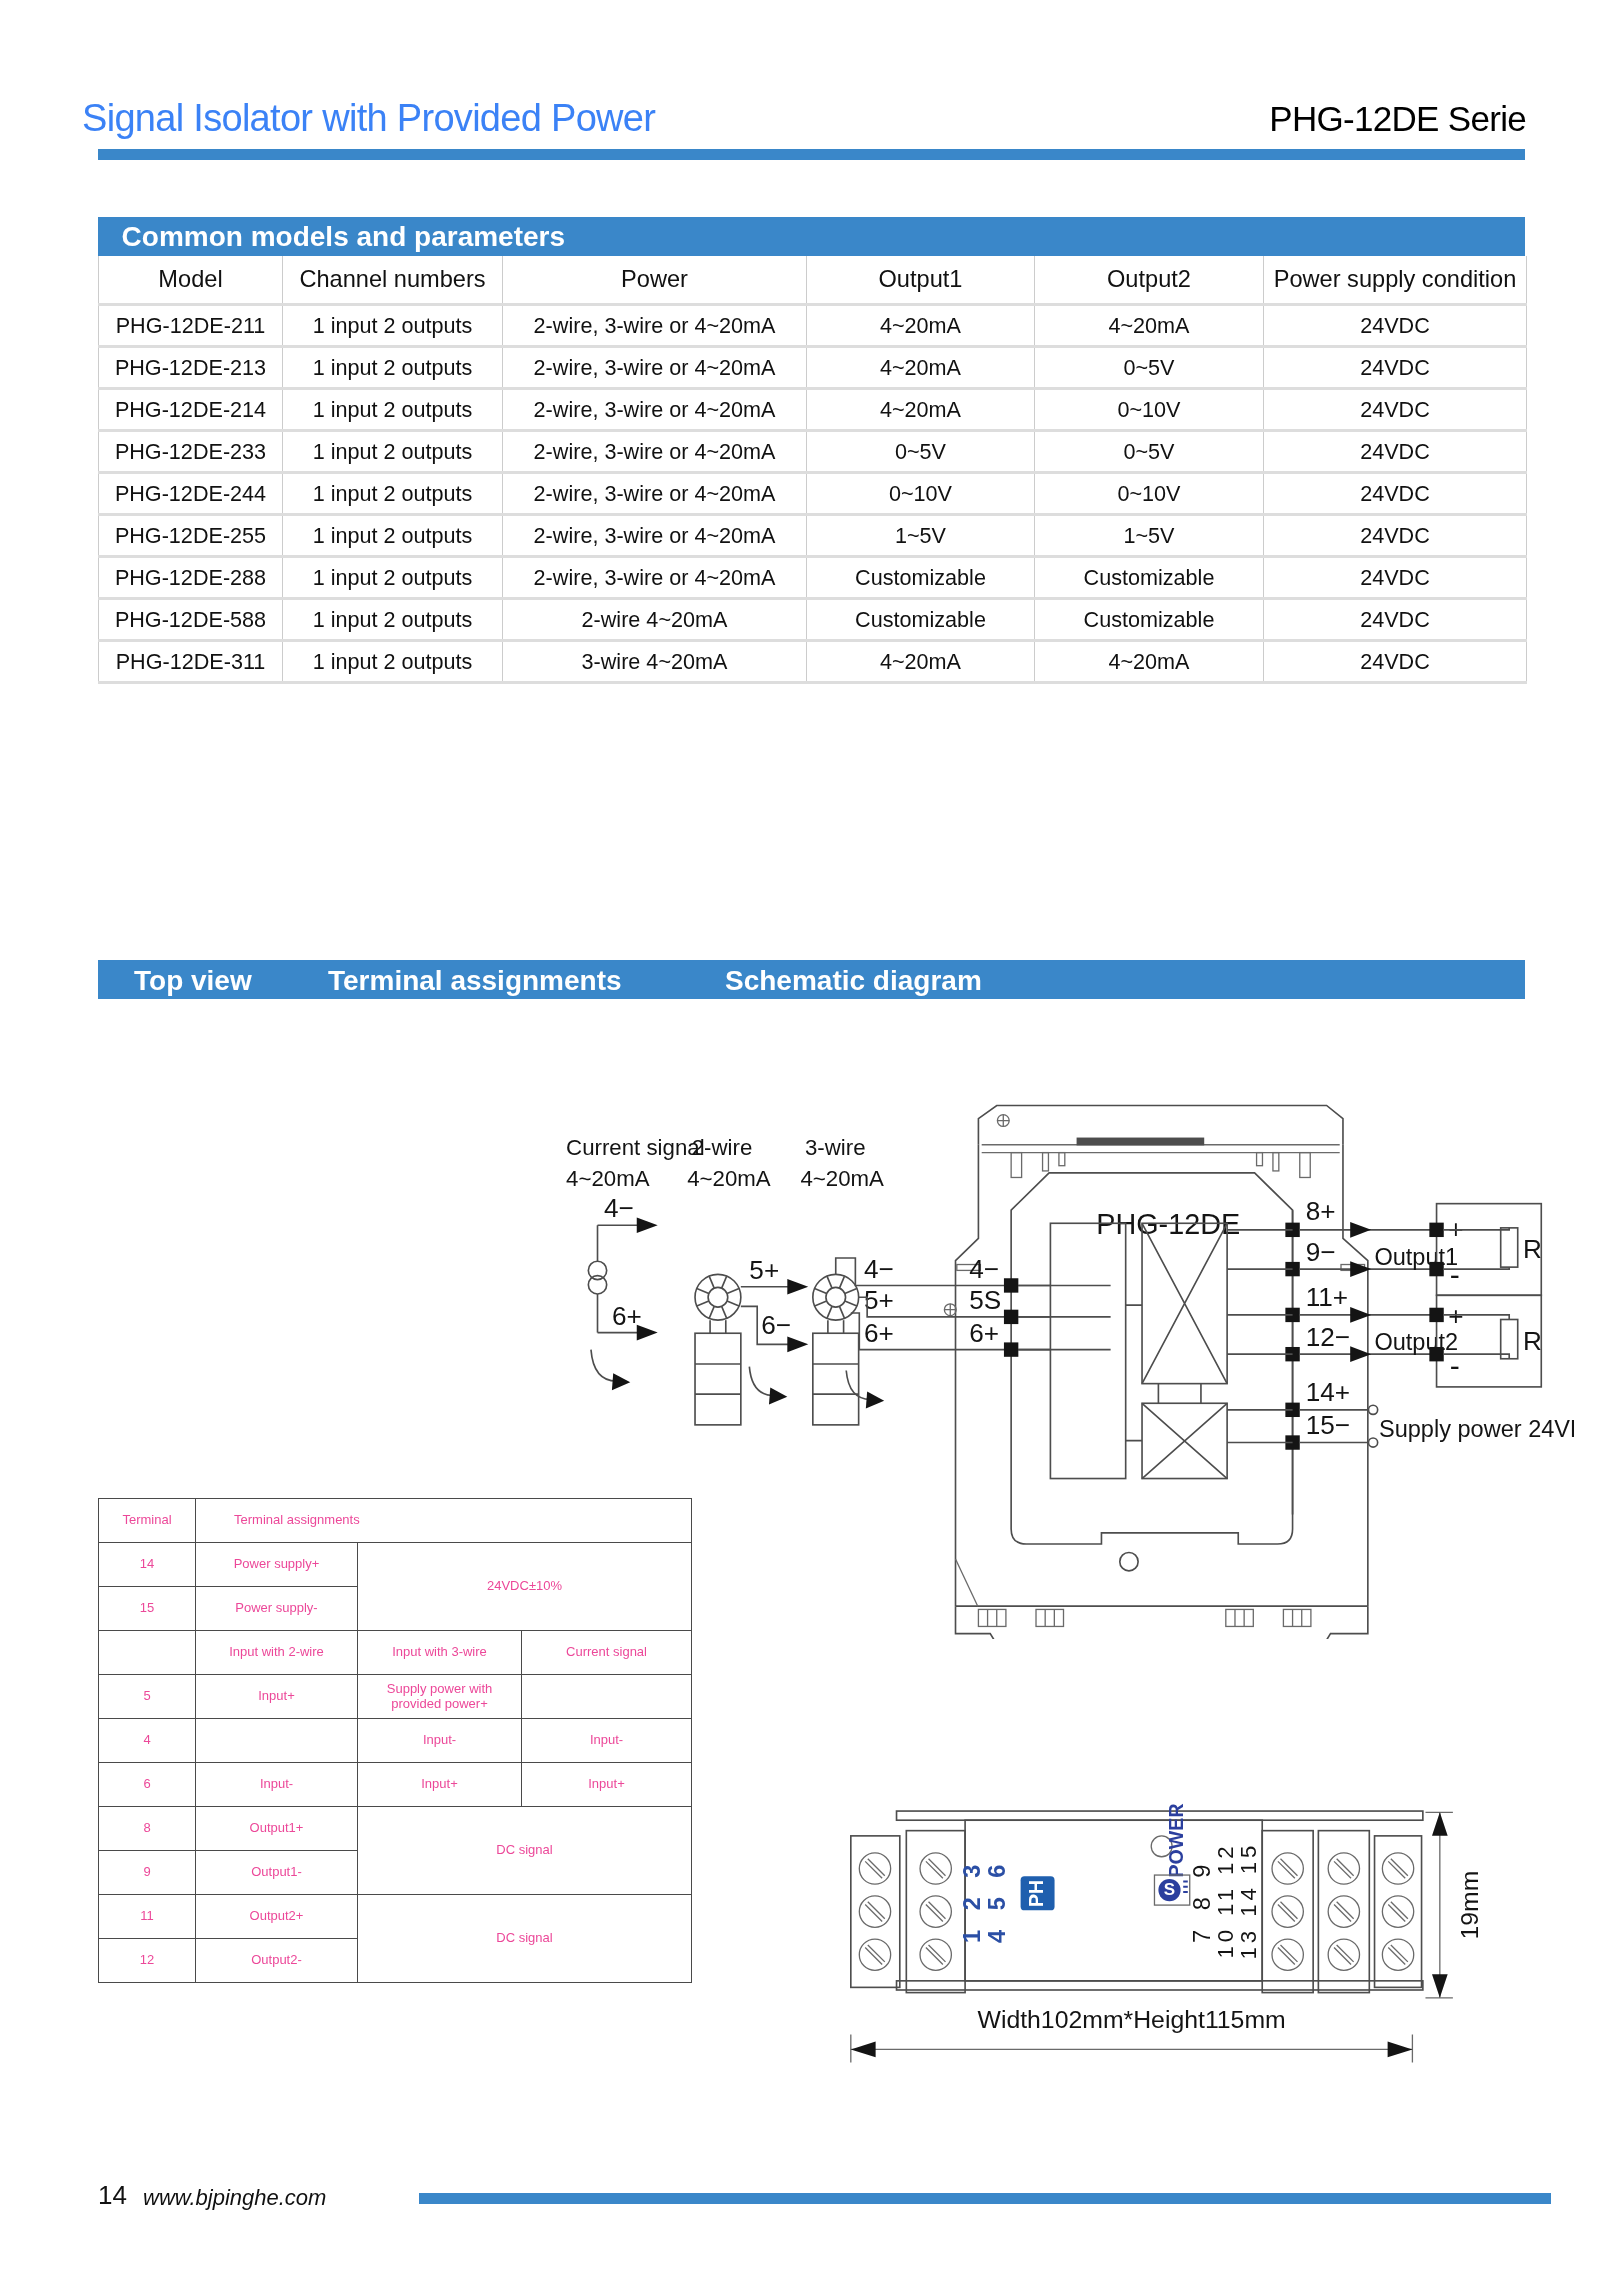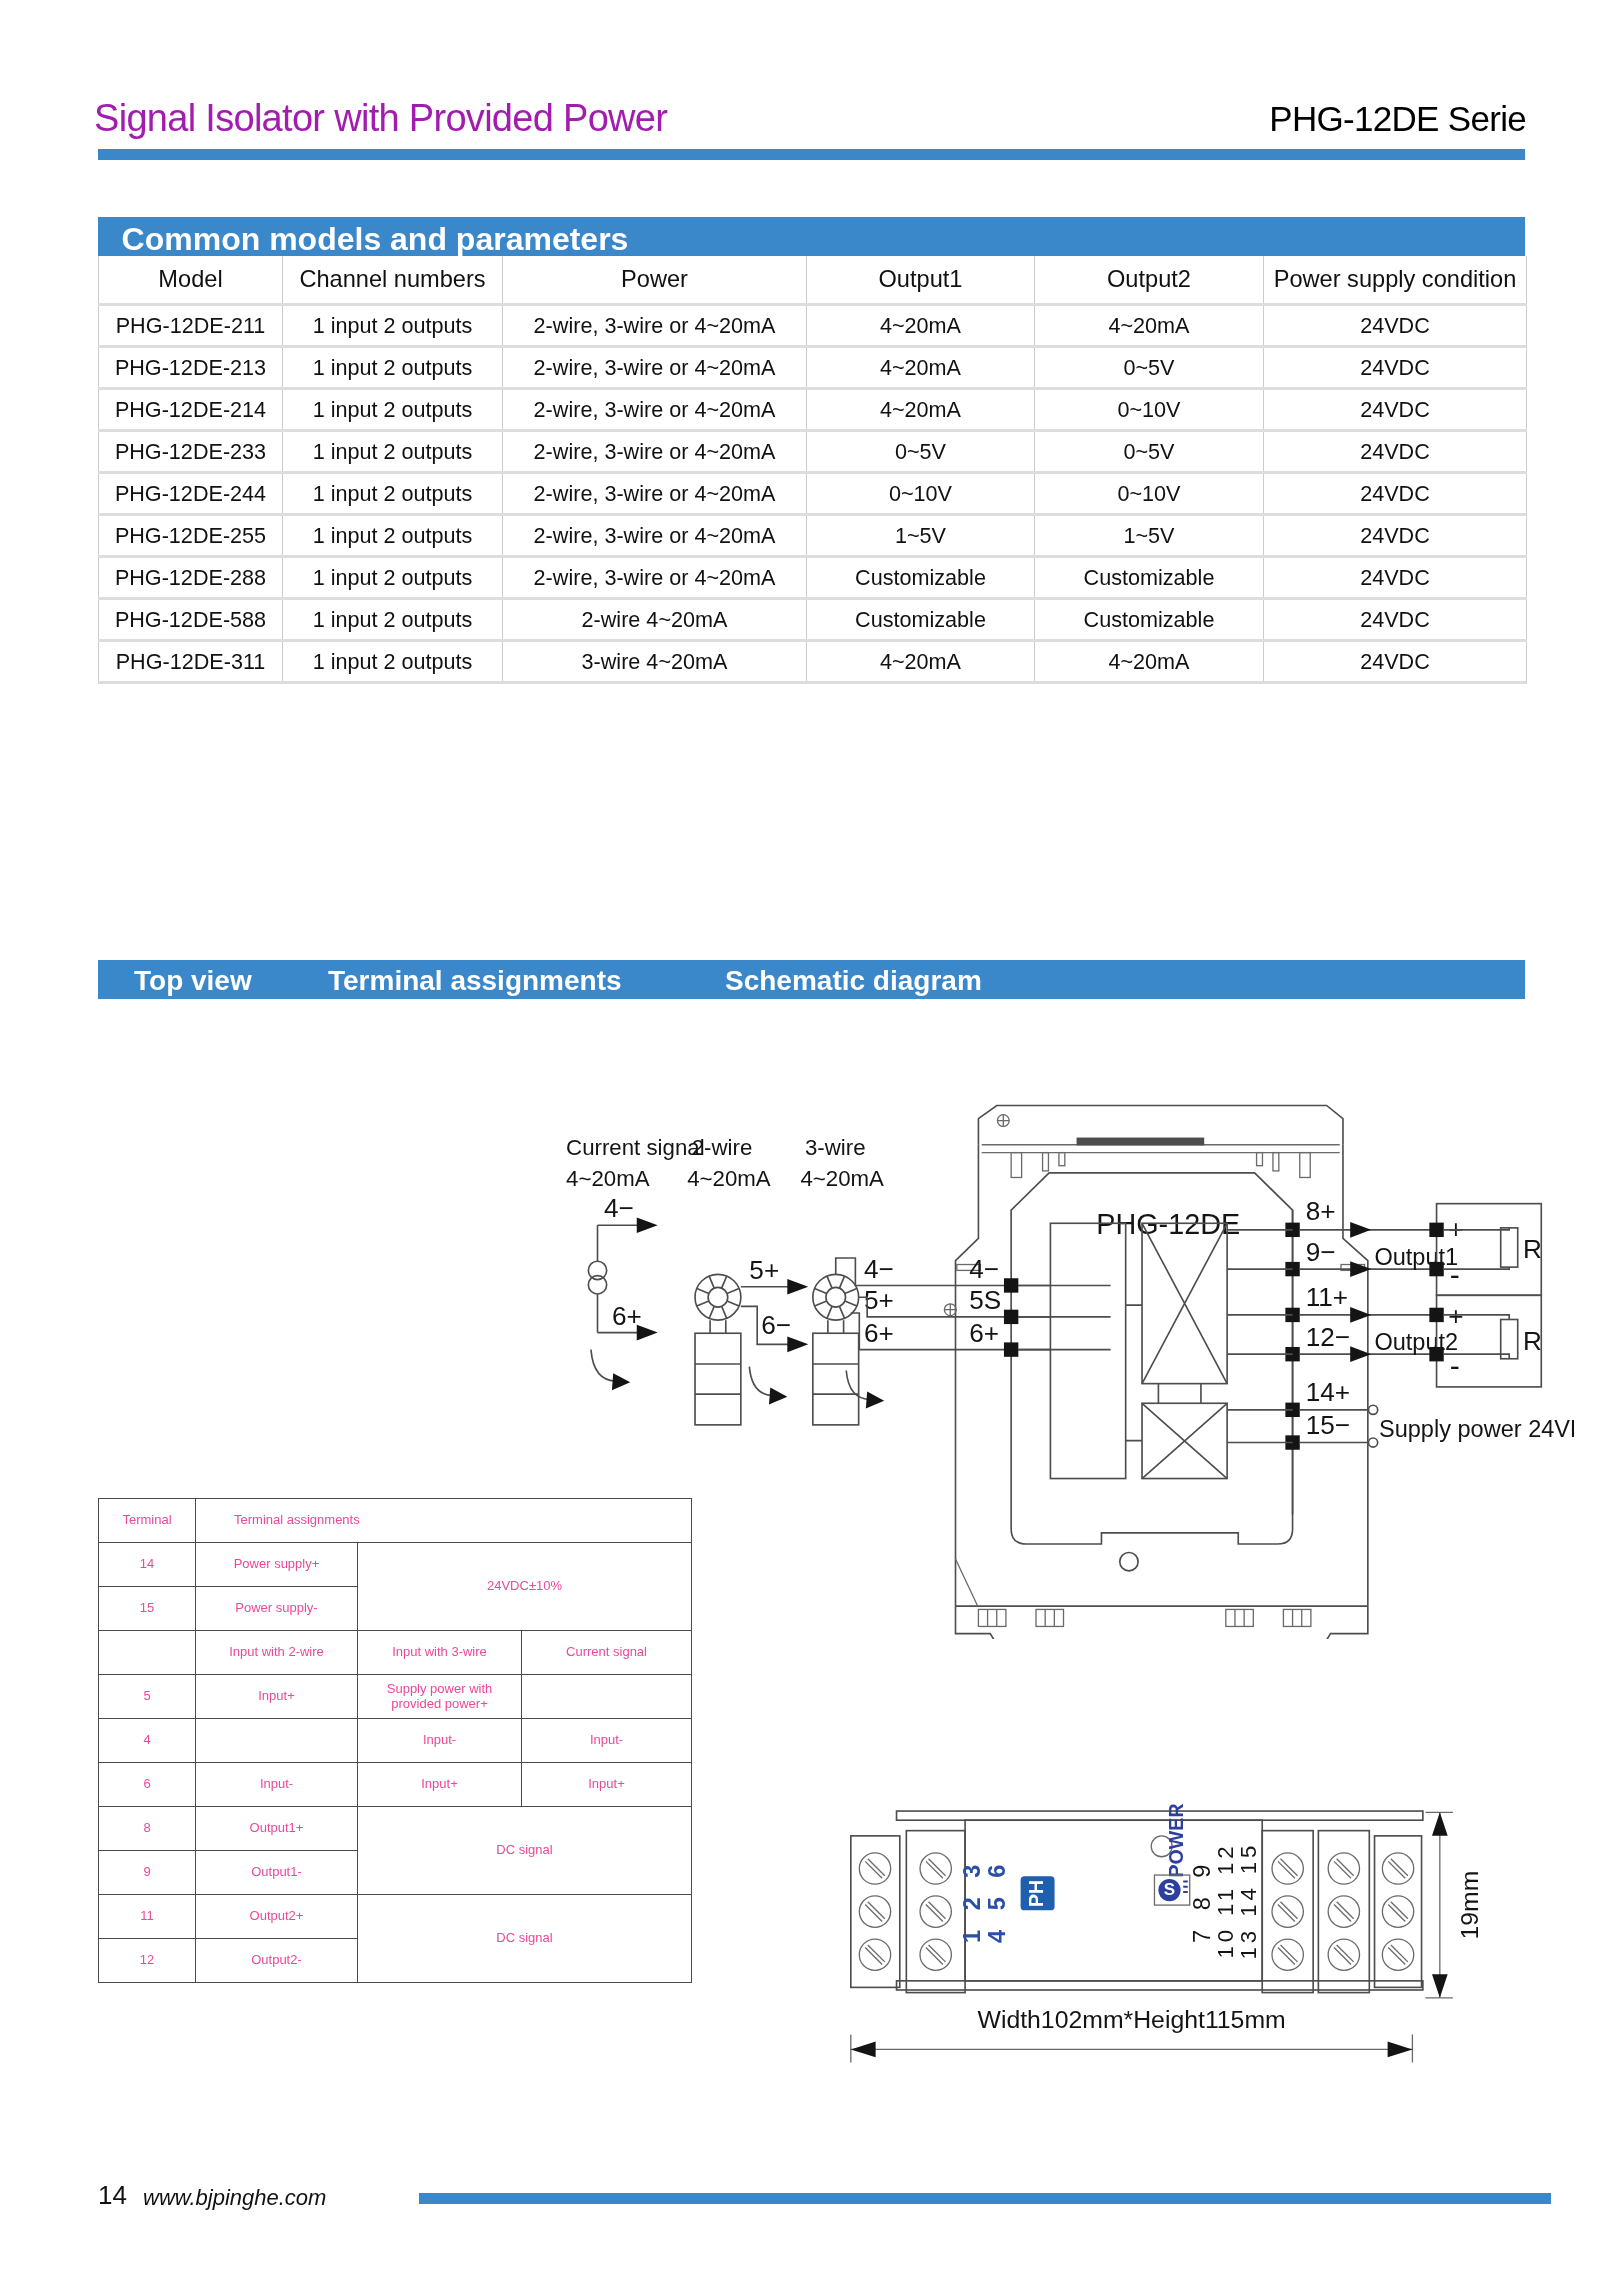--- a/index.html
+++ b/index.html
@@ -1,27 +1,27 @@
 <!DOCTYPE html>
 <html style="font-size:10.5px"><head>
 <meta charset="utf-8">
 <style>
   html,body{margin:0;padding:0;}
   body{
     width:1624px;height:2295px;position:relative;background:#ffffff;
     font-family:"Liberation Sans", sans-serif;color:#111;overflow:hidden;
   }
   
-  .hdr-title{position:absolute;left:94px;top:97px;font-size:38px;letter-spacing:-0.7px;color:#a21caf;}
+  .hdr-title{position:absolute;left:82px;top:97px;font-size:38px;letter-spacing:-0.7px;color:#3b82f6;}
   .hdr-series{position:absolute;right:98px;top:99px;font-size:35px;letter-spacing:-0.7px;color:#000;}
   .hdr-rule{position:absolute;left:98px;top:149px;width:1427px;height:10.5px;background:#3a87c9;}
   
   .banner{position:absolute;left:98px;width:1427px;height:39px;background:#3a87c9;color:#fff;}
   .banner1{top:217px;}
-  .banner1 .blabel{position:absolute;left:23.6px;top:3.9px;font-size:32px;font-weight:bold;}
+  .banner1 .blabel{position:absolute;left:23.6px;top:3.9px;font-size:28px;font-weight:bold;}
   .banner2{top:960px;}
   .banner2 .blabel{position:absolute;top:4.6px;font-size:28px;font-weight:bold;}
   .b2-a{left:36px;} .b2-b{left:230px;} .b2-c{left:627px;}
   
   table.models{position:absolute;left:98px;top:256px;width:1427px;border-collapse:collapse;table-layout:fixed;padding-left:23px;}
   table.models th, table.models td{
     text-align:center;vertical-align:middle;padding:0 3.9px;
     border-left:1.3px solid #cccccc;border-right:1.3px solid #cccccc;border-bottom:3.9px solid #dddddd;
     font-weight:normal;overflow:hidden;white-space:nowrap;
   }

